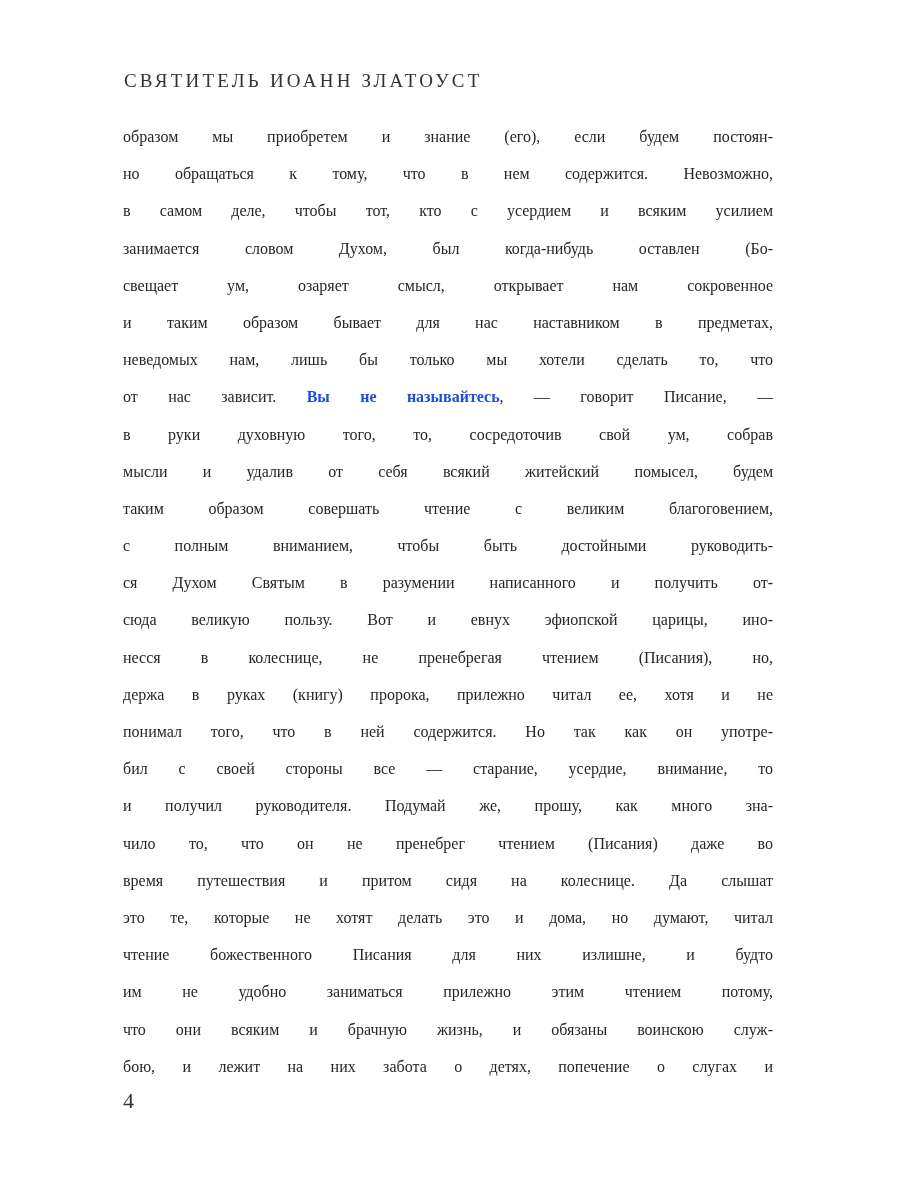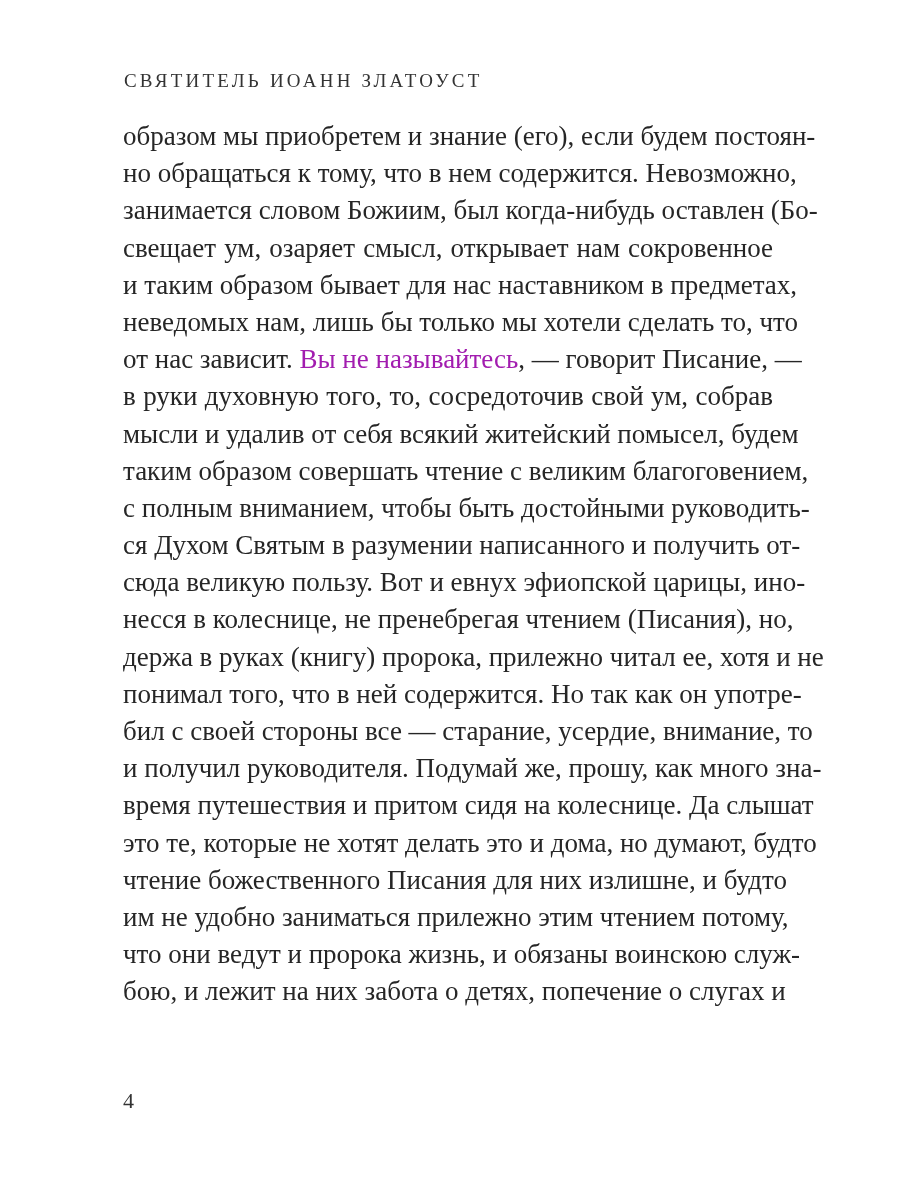--- a/index.html
+++ b/index.html
@@ -33,68 +33,70 @@
     .body-text {
       position: absolute;
       left: 117px;
       top: 118px;
       width: 650px;
     }
     .line {
       display: block;
       height: 37.2px;
       line-height: 37.2px;
-      font-size: 27px;
+      font-size: 16px;
       white-space: nowrap;
       text-align: justify;
       text-align-last: justify;
       color: #262626;
     }
     .line.last {
       text-align-last: justify;
     }
     .line b {
-      font-weight: normal;
-      color: #a21caf;
+      font-weight: bold;
+      color: #1d4ed8;
     }
     .folio {
       position: absolute;
       left: 117px;
       top: 1088px;
       font-size: 22px;
       color: #333333;
     }
   </style>
 </head>
 <body>
 
 <div class="page">
   <div class="running-head">СВЯТИТЕЛЬ ИОАНН ЗЛАТОУСТ</div>
 
   <div class="body-text">
     <span class="line">образом мы приобретем и знание (его), если будем постоян-</span>
     <span class="line">но обращаться к тому, что в нем содержится. Невозможно,</span>
-    <span class="line">занимается словом Божиим, был когда-нибудь оставлен (Бо-</span>
+    <span class="line">в самом деле, чтобы тот, кто с усердием и всяким усилием</span>
+    <span class="line">занимается словом Духом, был когда-нибудь оставлен (Бо-</span>
     <span class="line">свещает ум, озаряет смысл, открывает нам сокровенное</span>
     <span class="line">и таким образом бывает для нас наставником в предметах,</span>
     <span class="line">неведомых нам, лишь бы только мы хотели сделать то, что</span>
     <span class="line"><span>от нас зависит. </span><b>Вы не называйтесь</b><span>, — говорит Писание, —</span></span>
     <span class="line">в руки духовную того, то, сосредоточив свой ум, собрав</span>
     <span class="line">мысли и удалив от себя всякий житейский помысел, будем</span>
     <span class="line">таким образом совершать чтение с великим благоговением,</span>
     <span class="line">с полным вниманием, чтобы быть достойными руководить-</span>
     <span class="line">ся Духом Святым в разумении написанного и получить от-</span>
     <span class="line">сюда великую пользу. Вот и евнух эфиопской царицы, ино-</span>
     <span class="line">несся в колеснице, не пренебрегая чтением (Писания), но,</span>
     <span class="line">держа в руках (книгу) пророка, прилежно читал ее, хотя и не</span>
     <span class="line">понимал того, что в ней содержится. Но так как он употре-</span>
     <span class="line">бил с своей стороны все — старание, усердие, внимание, то</span>
     <span class="line">и получил руководителя. Подумай же, прошу, как много зна-</span>
+    <span class="line">чило то, что он не пренебрег чтением (Писания) даже во</span>
     <span class="line">время путешествия и притом сидя на колеснице. Да слышат</span>
-    <span class="line">это те, которые не хотят делать это и дома, но думают, будто</span>
+    <span class="line">это те, которые не хотят делать это и дома, но думают, читал</span>
     <span class="line">чтение божественного Писания для них излишне, и будто</span>
     <span class="line">им не удобно заниматься прилежно этим чтением потому,</span>
-    <span class="line">что они ведут и пророка жизнь, и обязаны воинскою служ-</span>
+    <span class="line">что они всяким и брачную жизнь, и обязаны воинскою служ-</span>
     <span class="line last">бою, и лежит на них забота о детях, попечение о слугах и</span>
   </div>
 
   <div class="folio">4</div>
 </div>
 
 </body></html>

